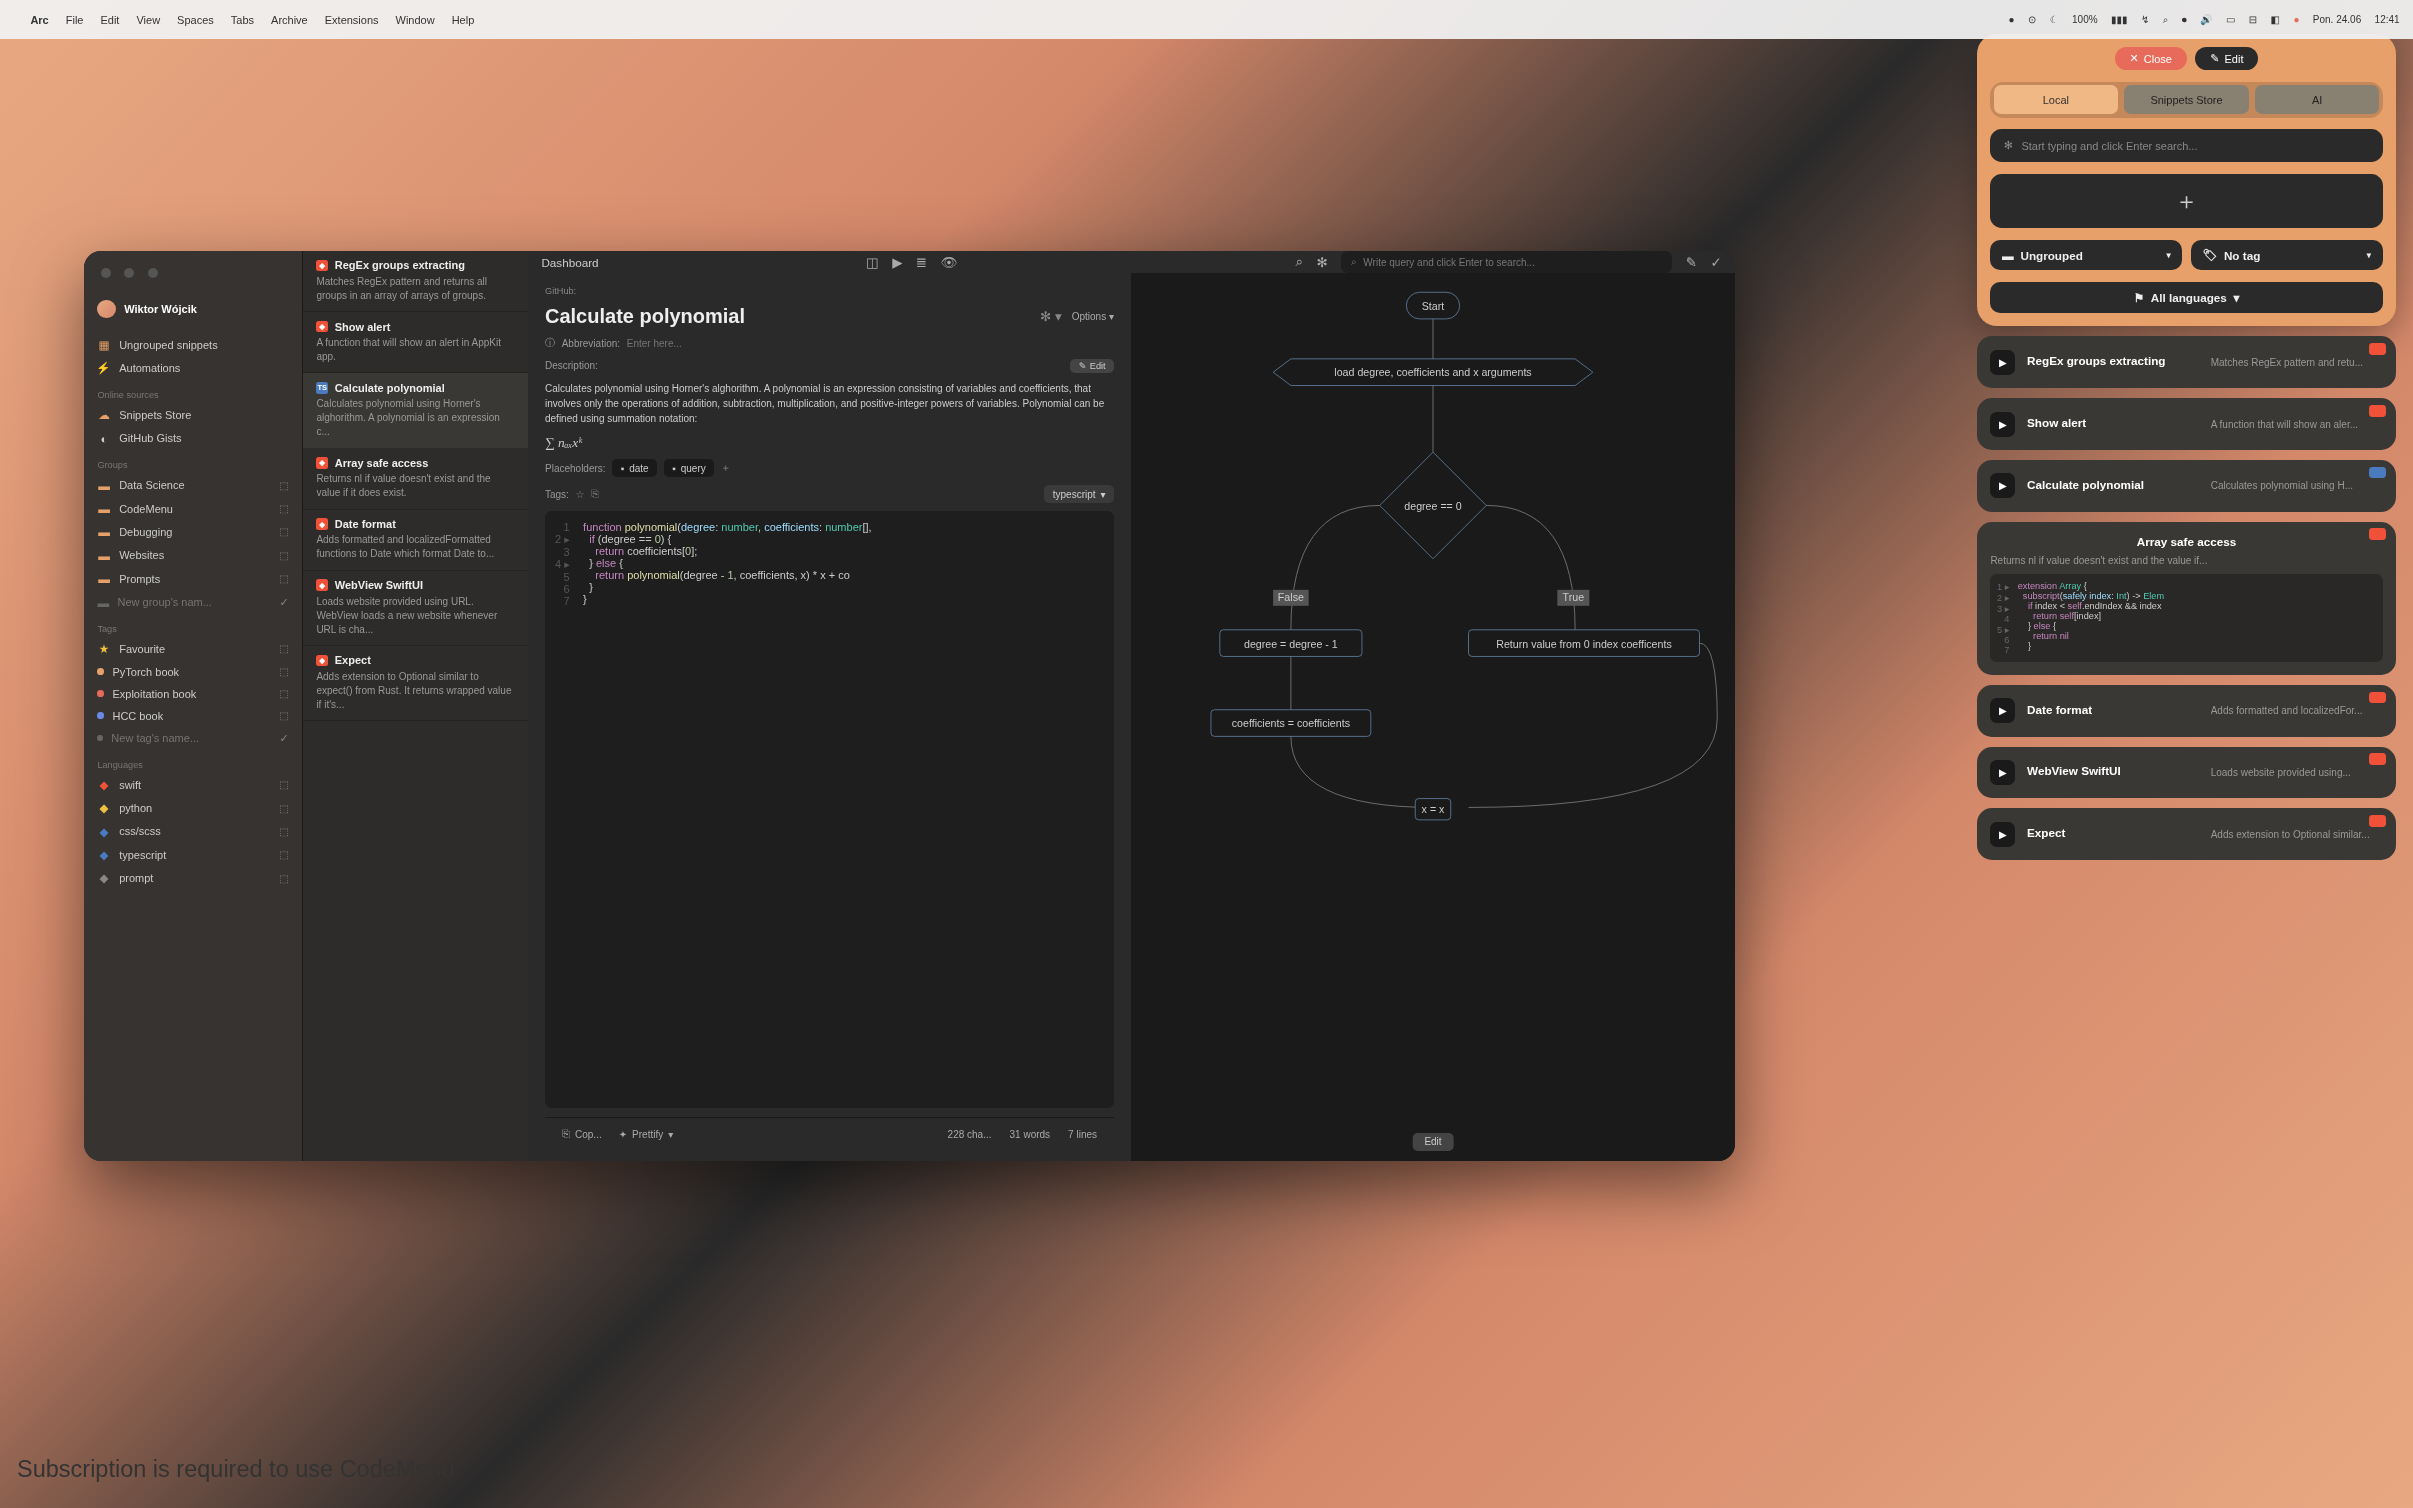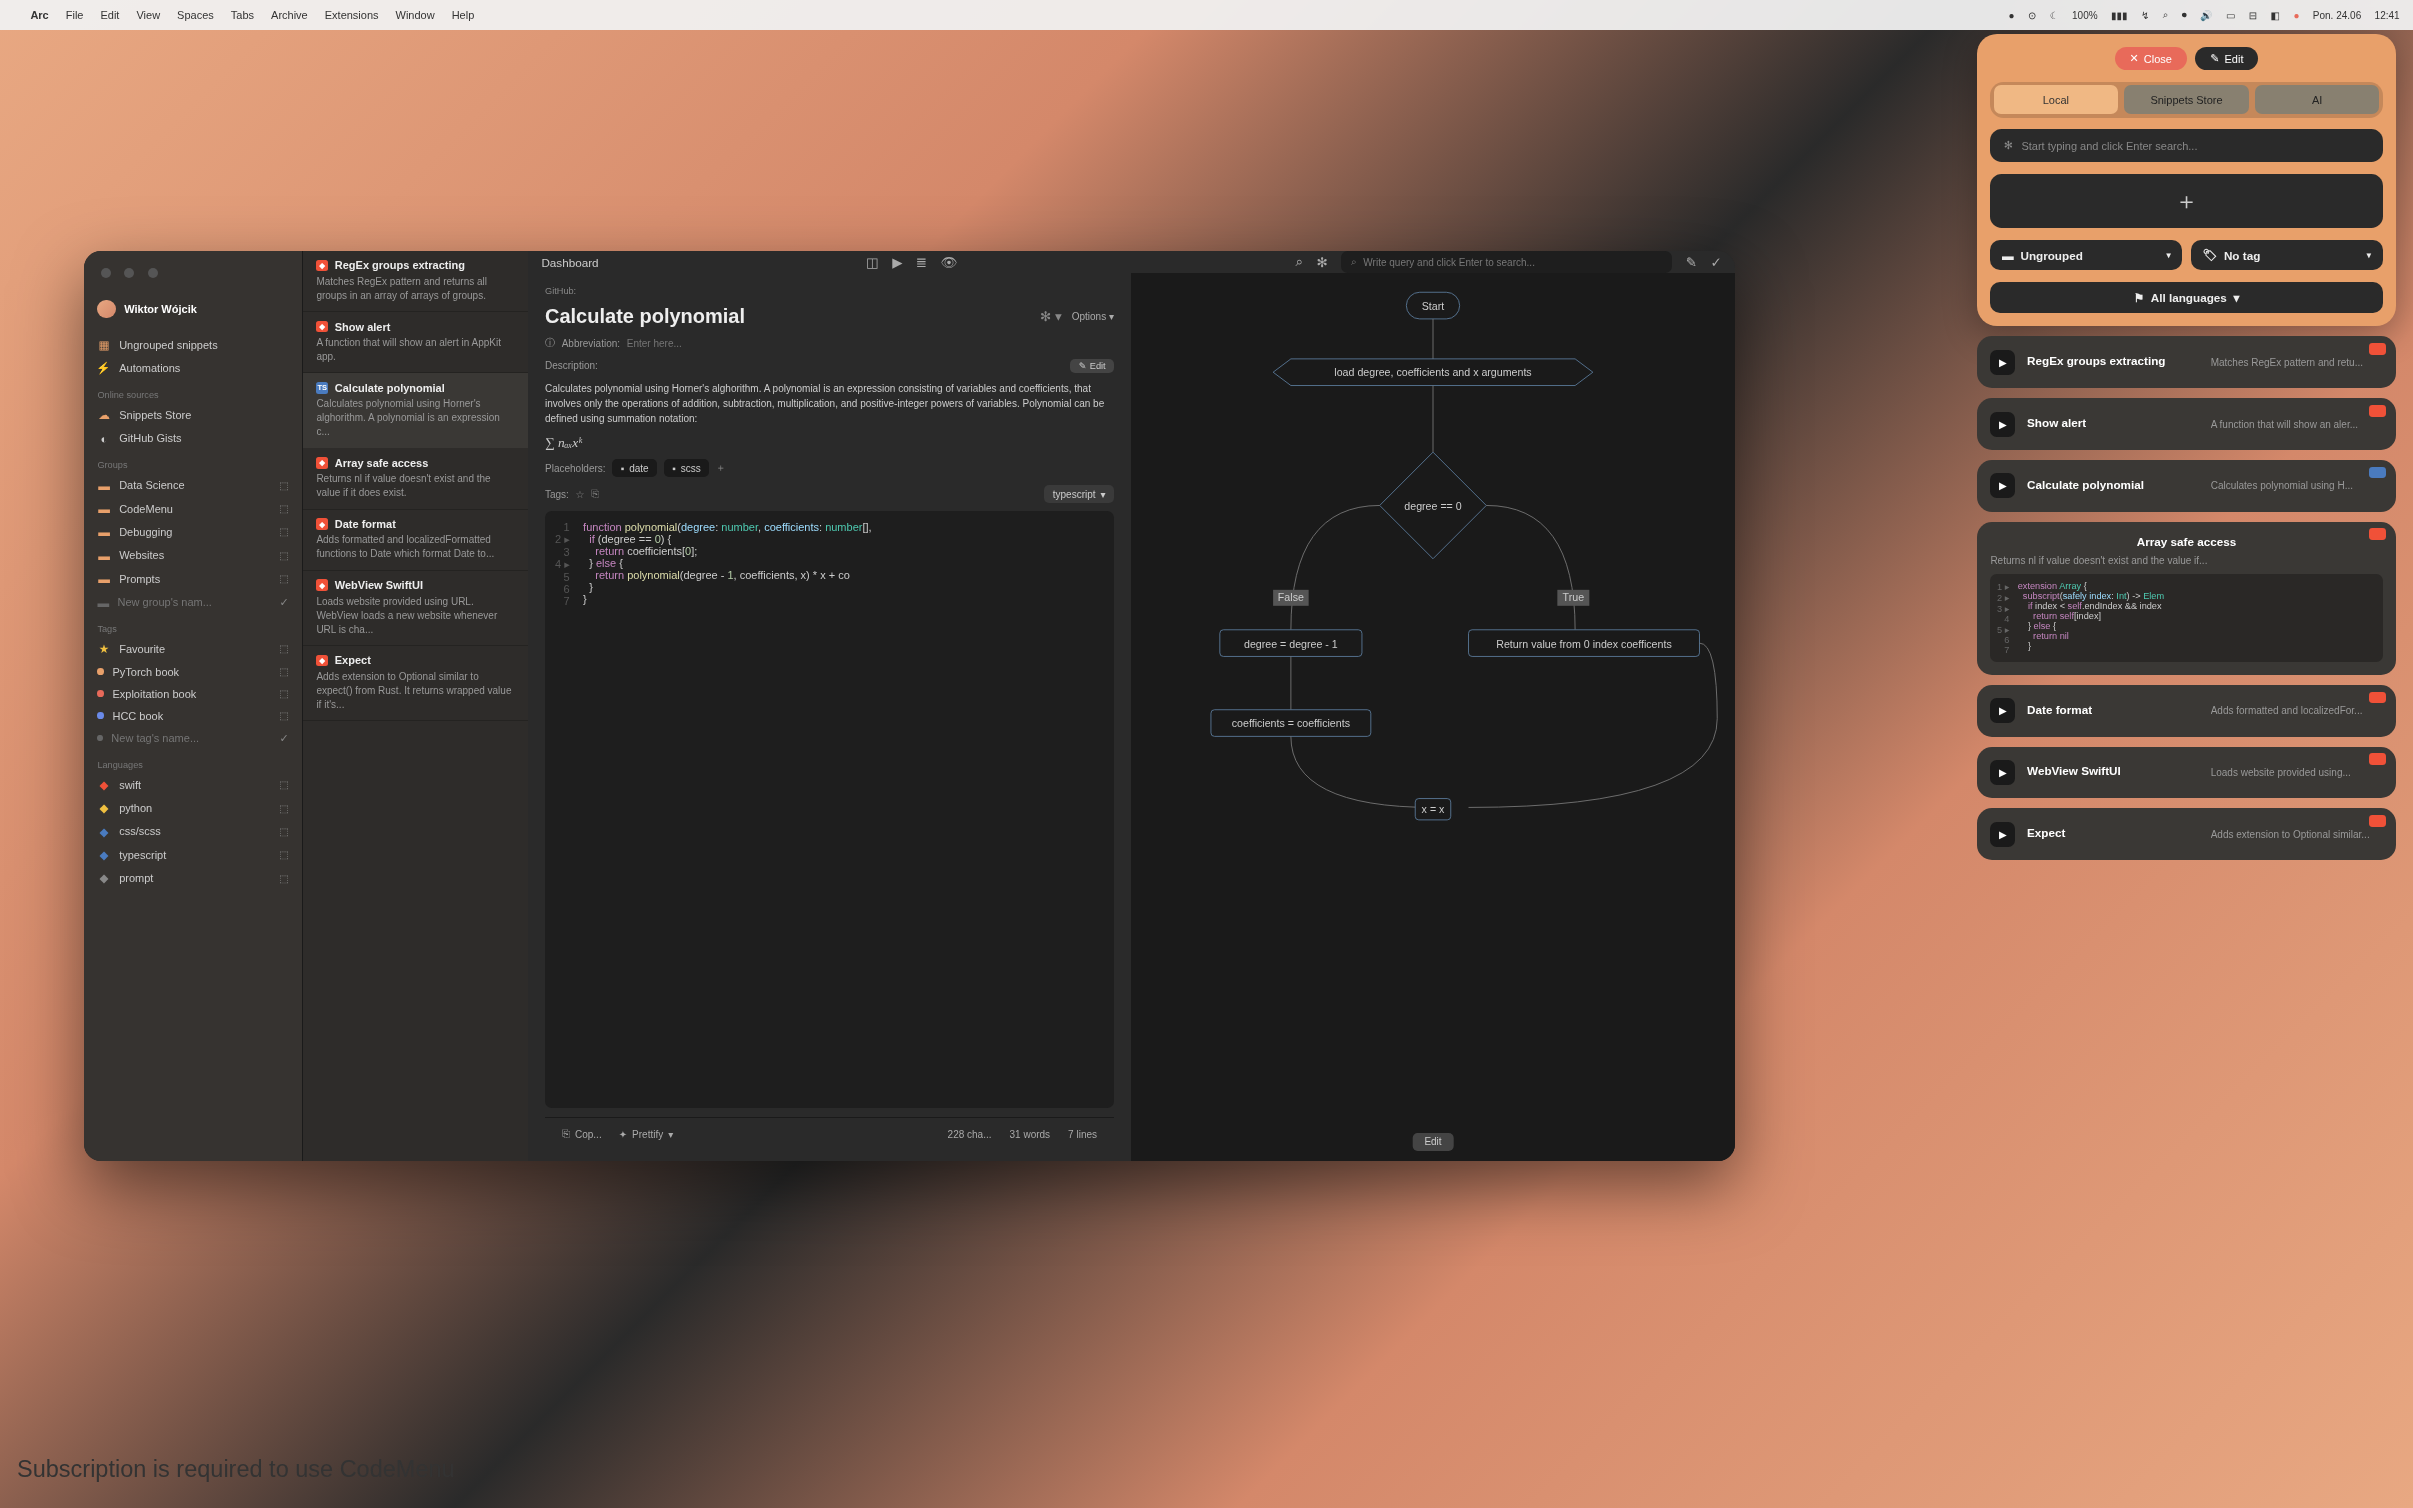--- a/index.html
+++ b/index.html
@@ -1,18 +1,18 @@
 <!DOCTYPE html>
 <html style="font-size:13.4px"><head>
 <meta charset="utf-8">
 <style>
 * { margin: 0; padding: 0; box-sizing: border-box; font-family: -apple-system, BlinkMacSystemFont, "SF Pro Text", sans-serif; }
 body { width: 2413px; height: 1508px; background: linear-gradient(135deg, #e8a882 0%, #d4886a 30%, #2a2a2a 50%, #d4886a 70%, #e8a882 100%); overflow: hidden; position: relative; }
 
-.menubar { position: absolute; top: 0; left: 0; right: 0; height: 30px; background: rgba(240,240,240,0.95); display: flex; align-items: center; padding: 0 13.4px; font-size: 11px; color: #333; z-index: 100; }
+.menubar { position: absolute; top: 0; left: 0; right: 0; height: 39px; background: rgba(240,240,240,0.95); display: flex; align-items: center; padding: 0 13.4px; font-size: 11px; color: #333; z-index: 100; }
 .menubar .apple { font-size: 13.4px; margin-right: 17px; }
 .menubar .app-name { font-weight: 600; margin-right: 17px; }
 .menubar .menu-item { margin-right: 17px; cursor: pointer; }
 .menubar .right { margin-left: auto; display: flex; align-items: center; gap: 13.4px; font-size: 10px; }
 
 .subscription-text { position: absolute; bottom: 25px; left: 17px; font-size: 23.5px; color: #333; }
 
 
 .window { position: absolute; top: 251px; left: 84px; width: 1651px; height: 910px; background: #2a2a2a; border-radius: 17px; box-shadow: 0 25px 67px rgba(0,0,0,0.5); display: flex; overflow: hidden; }
 .traffic-lights { position: absolute; top: 17px; left: 17px; display: flex; gap: 13.4px; z-index: 10; }
@@ -342,21 +342,21 @@
         <div class="row">
             <span>Description:</span>
             <span style="flex:1"></span>
             <span class="edit-btn">✎ <span>Edit</span></span>
           </div>
         <div class="description">Calculates polynomial using Horner's alghorithm. A polynomial is an expression consisting of variables and coefficients, that involves only the operations of addition, subtraction, multiplication, and positive-integer powers of variables. Polynomial can be defined using summation notation:</div>
         <div class="formula">∑ nₐₓxᵏ</div>
         <div class="row">
           <span>Placeholders:</span>
           <span class="chip">▪ <span>date</span></span>
-          <span class="chip">▪ <span>scss</span></span>
+          <span class="chip">▪ <span>query</span></span>
           <span style="color:#888;cursor:pointer;">＋</span>
         </div>
         <div class="row">
           <span>Tags:</span>
           <span style="color:#888;">☆</span>
           <span style="color:#888;">⎘</span>
           <span class="lang-select"><span>typescript</span> ▾</span>
         </div>
         <div class="code-editor">
           <div class="gutter">1<br>2 ▸<br>3<br>4 ▸<br>5<br>6<br>7</div>

